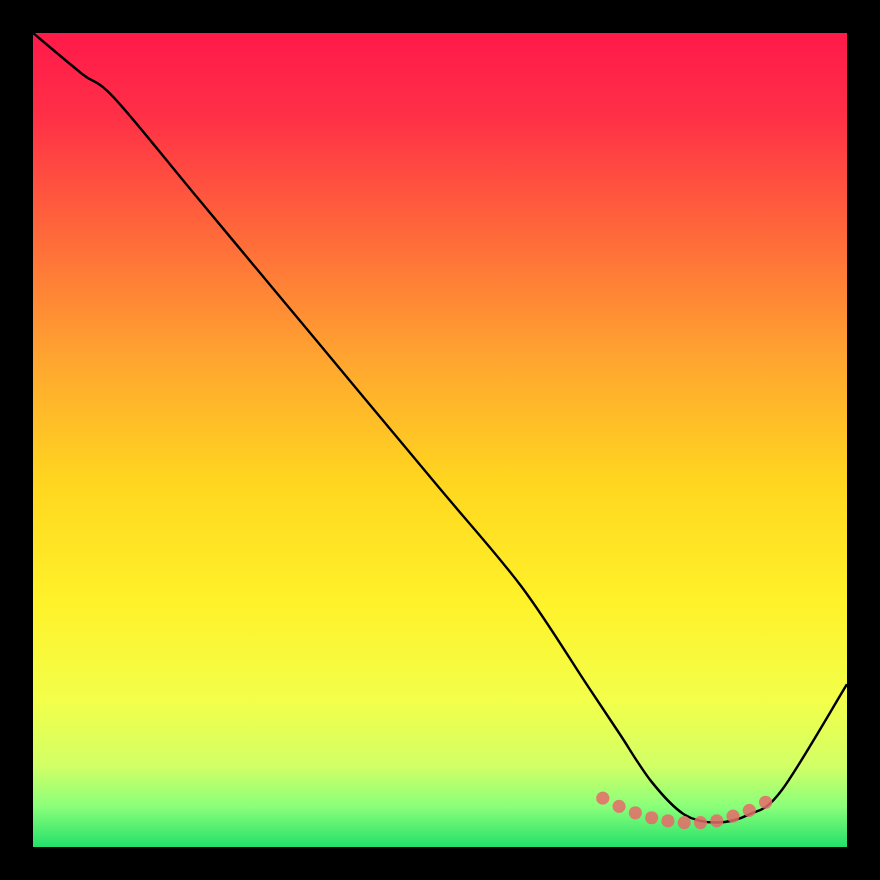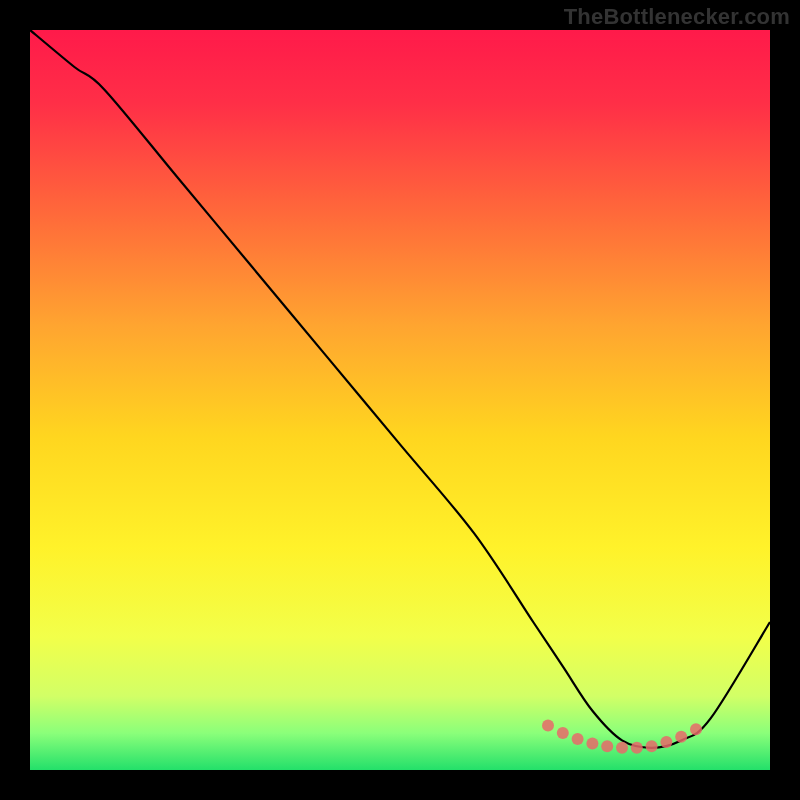--- a/index.html
+++ b/index.html
@@ -35,21 +35,20 @@
     height: 740px;
   }
   svg {
     display: block;
   }
 </style>
 </head>
 <body>
 
 <div class="stage">
-  <div class="watermark">TheBottlenecker.com</div>
 
   <div class="plot-wrap">
     <svg id="plot-svg" width="740" height="740" viewBox="0 0 740 740">
       <defs>
         <linearGradient id="bg-grad" x1="0" y1="0" x2="0" y2="1">
             <stop offset="0.0%" stop-color="#ff1a4a"></stop>
             <stop offset="10.0%" stop-color="#ff2f47"></stop>
             <stop offset="25.0%" stop-color="#ff6a3a"></stop>
             <stop offset="40.0%" stop-color="#ffa530"></stop>
             <stop offset="55.0%" stop-color="#ffd61f"></stop>

